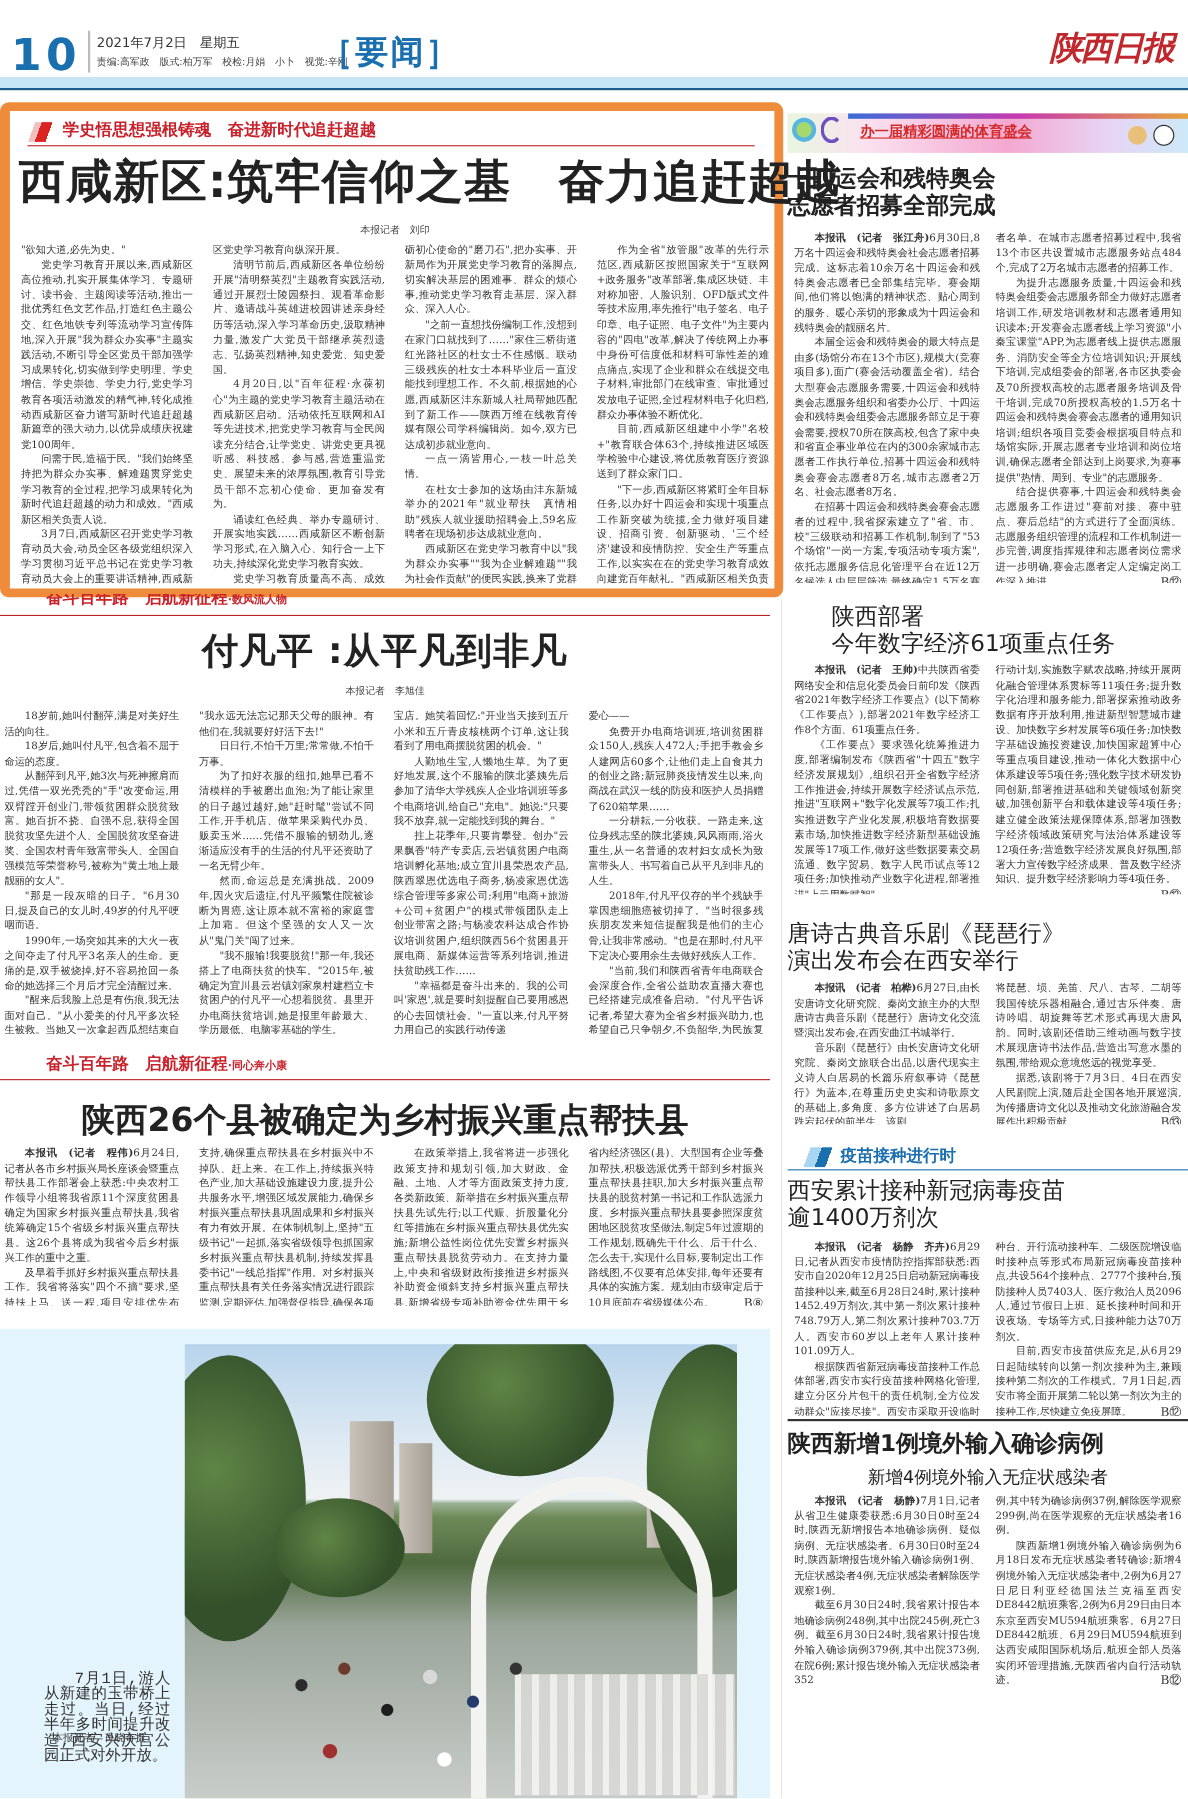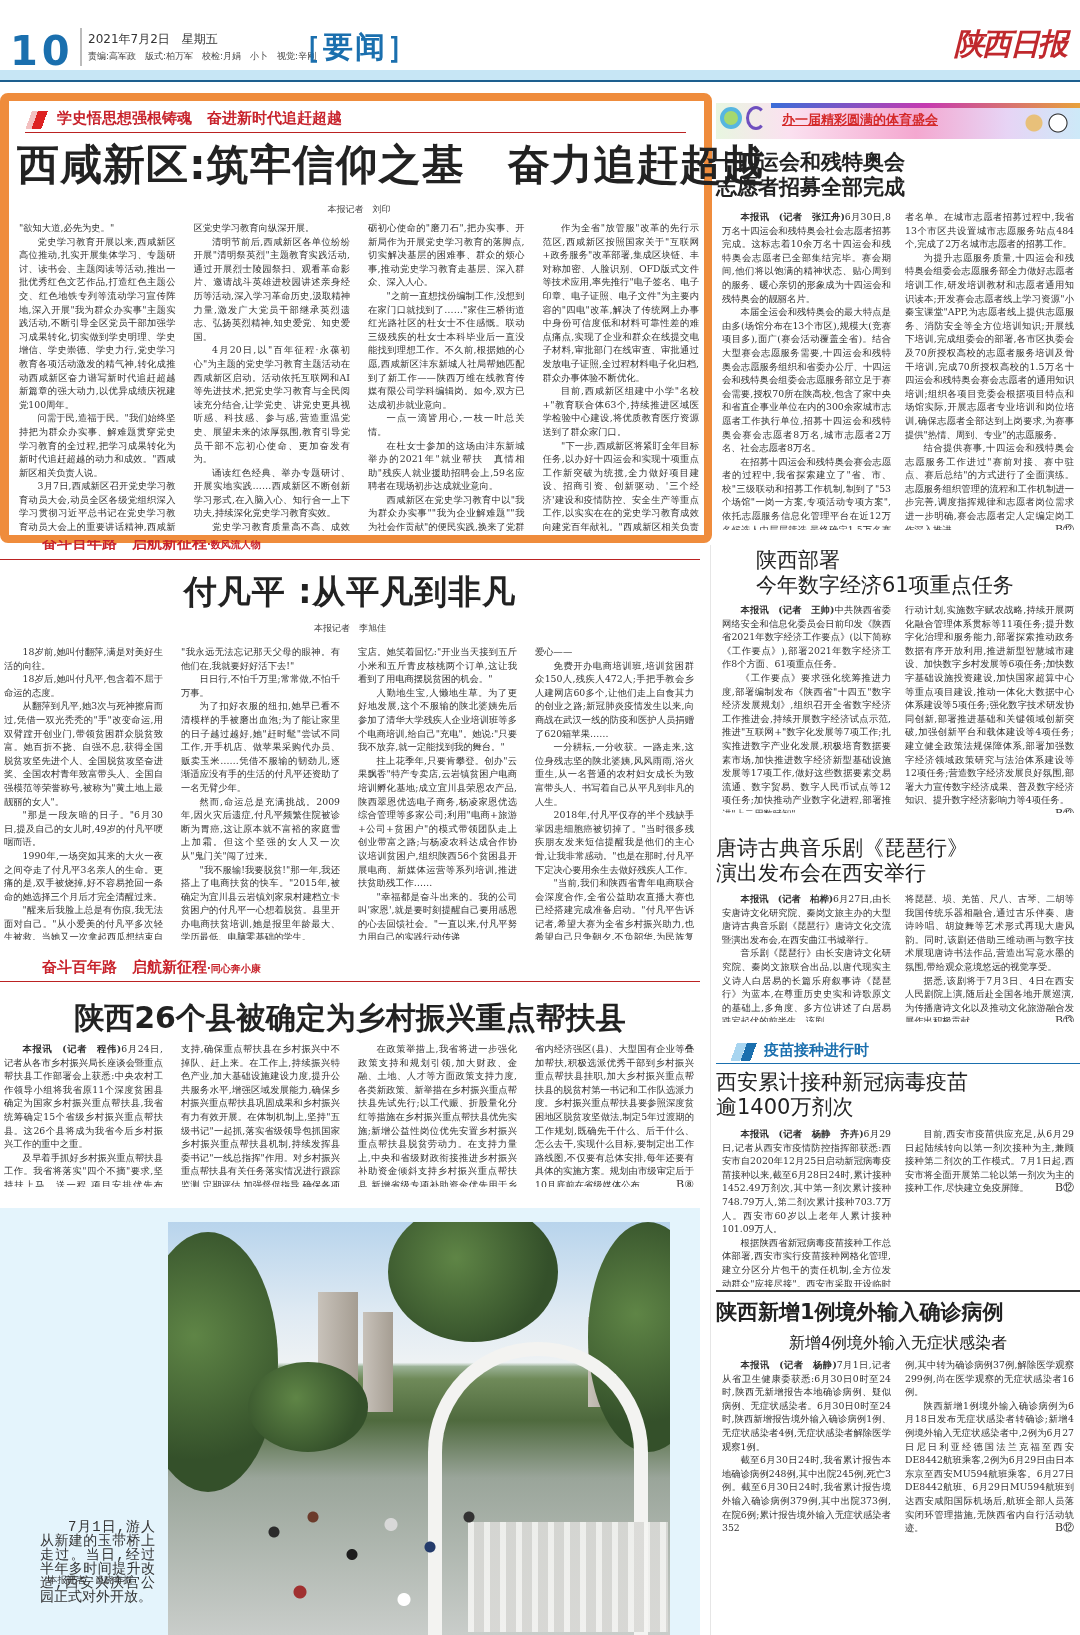--- a/index.html
+++ b/index.html
@@ -316,20 +316,21 @@
   <h2 class="headline-md vax-title">
     <span>西安累计接种新冠病毒疫苗</span><br>
     <span>逾1400万剂次</span>
   </h2>
   <div class="cols vax-cols">
       <div class="col">
         <p><span class="lead">本报讯　(记者　杨静　齐卉)</span>6月29日,记者从西安市疫情防控指挥部获悉:西安市自2020年12月25日启动新冠病毒疫苗接种以来,截至6月28日24时,累计接种1452.49万剂次,其中第一剂次累计接种748.79万人,第二剂次累计接种703.7万人。西安市60岁以上老年人累计接种101.09万人。</p>
         <p>根据陕西省新冠病毒疫苗接种工作总体部署,西安市实行疫苗接种网格化管理,建立分区分片包干的责任机制,全方位发动群众"应接尽接"。西安市采取开设临时接种点、扩建接</p>
       </div>
       <div class="col">
+        <p class="noi">种台、开行流动接种车、二级医院增设临时接种点等形式布局新冠病毒疫苗接种点,共设564个接种点、2777个接种台,预防接种人员7403人、医疗救治人员2096人,通过节假日上班、延长接种时间和开设夜场、专场等方式,日接种能力达70万剂次。</p>
         <p>目前,西安市疫苗供应充足,从6月29日起陆续转向以第一剂次接种为主,兼顾接种第二剂次的工作模式。7月1日起,西安市将全面开展第二轮以第一剂次为主的接种工作,尽快建立免疫屏障。<span class="endmark">B⑫</span></p>
       </div>
     </div>
 </article>
 <div class="vax-rule"></div>
 
 <article>
   <h2 class="headline-md case-title">陕西新增1例境外输入确诊病例</h2>
   <div class="case-sub">新增4例境外输入无症状感染者</div>
   <div class="cols case-cols">

